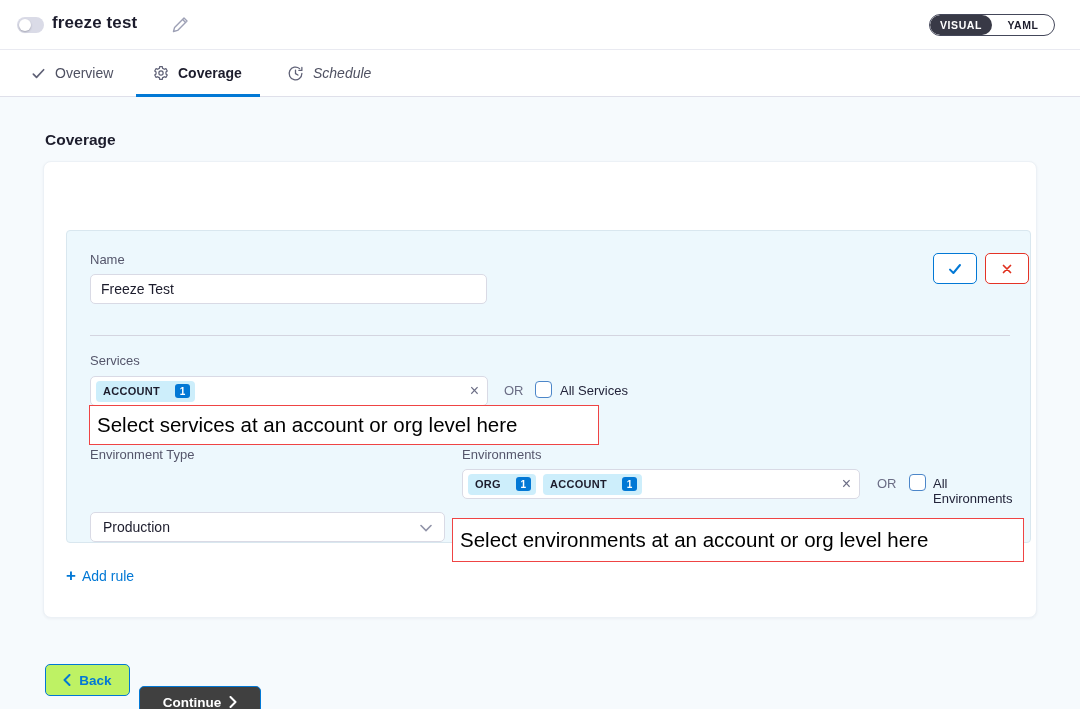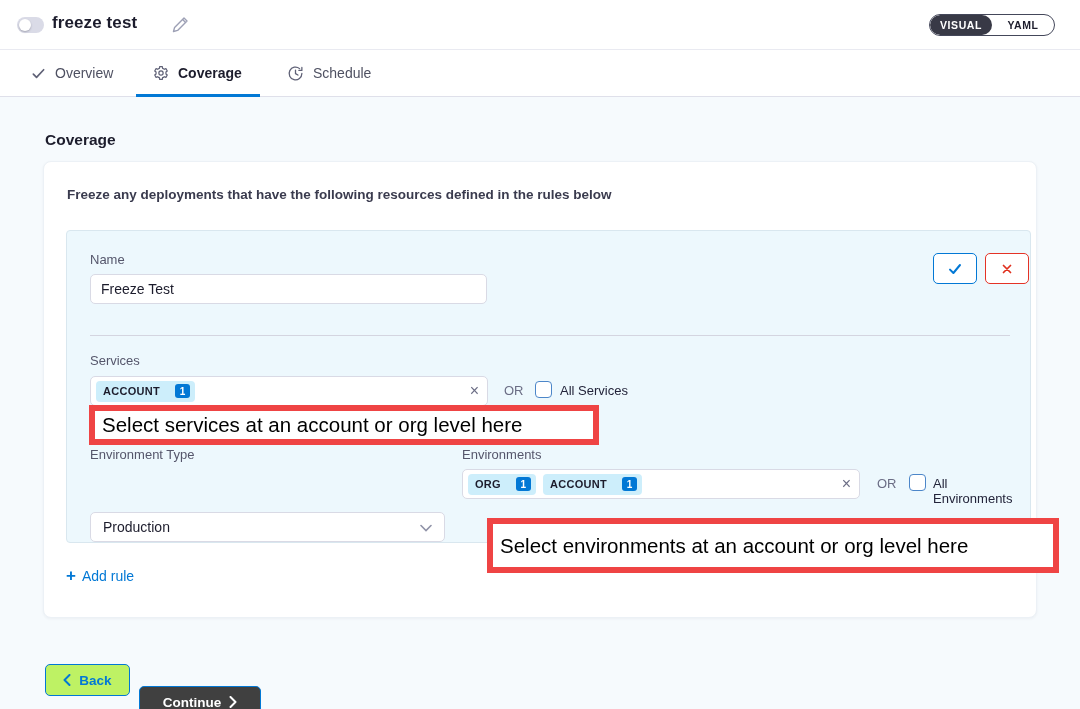--- a/index.html
+++ b/index.html
@@ -106,21 +106,21 @@
     border:1.5px solid #4c86c9; border-radius:4px; cursor:pointer;
   }
   .cb-label { position:absolute; font-size:13px; color:#23243a; cursor:default; }
   .select {
     position:absolute; height:30px; background:#fff; border:1px solid #d9dae5;
     border-radius:5px; display:flex; align-items:center; padding:0 12px;
     font-size:14px; color:#1c1c2c; cursor:pointer;margin-top:43px;
   }
   .select .chev { margin-left:auto; }
   .annotation {
-    position:absolute; background:#fff; border:6px solid #ef4444;
+    position:absolute; background:#fff; border:1px solid #ef4444;
     display:flex; align-items:center; padding-left:7px;
     font-size:20.5px; color:#000; white-space:nowrap;
   }
   .addrule {
     position:absolute; left:22px; top:405px; display:flex; align-items:center;
     gap:6px; color:#0278d5; font-size:14px; cursor:pointer;
   }
   .addrule .plus { font-size:17px; font-weight:bold; line-height:1; }
   
   .btn {
@@ -160,35 +160,34 @@
         </svg>
       <span>Overview</span>
     </div>
     <div class="tab active" style="left:153px;">
       <svg viewBox="0 0 24 24" width="16" height="16" fill="none" stroke="#5f6176" stroke-width="1.8" stroke-linejoin="round">
           <circle cx="12" cy="12" r="3.2"></circle>
           <path d="M19.4 13.5c.05-.5.05-2.5 0-3l2-1.6-2-3.4-2.4.96a7.6 7.6 0 0 0-2.6-1.5L14 2.5h-4l-.4 2.46a7.6 7.6 0 0 0-2.6 1.5L4.6 5.5l-2 3.4 2 1.6c-.05.5-.05 2.5 0 3l-2 1.6 2 3.4 2.4-.96a7.6 7.6 0 0 0 2.6 1.5l.4 2.46h4l.4-2.46a7.6 7.6 0 0 0 2.6-1.5l2.4.96 2-3.4-2-1.6z"></path>
         </svg>
       <span>Coverage</span>
     </div>
-    <div class="tab" style="left:287px;">
+    <div class="tab" style="left:287px;font-style:italic;">
       <svg viewBox="0 0 24 24" width="17" height="17" fill="none" stroke="#5f6176" stroke-width="1.8" stroke-linecap="round" stroke-linejoin="round">
           <path d="M21 12a9 9 0 1 1-3.2-6.9"></path>
           <path d="M21 3.5v4.2h-4.2"></path>
           <path d="M12 7.2v5l3.4 2"></path>
         </svg>
       <span>Schedule</span>
     </div>
     <div class="tab-underline"></div>
   </div>
 
   <div class="page-heading">Coverage</div>
 
   <div class="card">
-    <div class="card-desc">Freeze any deployments that have the following resources defined in the rules below</div>
 
     <div class="panel">
       <div class="iconbtn ok">
         <svg viewBox="0 0 16 16" width="16" height="16" fill="none" stroke="#0278d5" stroke-width="2" stroke-linecap="round" stroke-linejoin="round">
             <path d="M3 8.6l3.4 3.4 6.6-8"></path>
           </svg>
       </div>
       <div class="iconbtn cancel">
         <svg viewBox="0 0 16 16" width="14" height="14" fill="none" stroke="#e0301e" stroke-width="2" stroke-linecap="round">
             <path d="M4 4l8 8M12 4l-8 8"></path>
@@ -233,21 +232,21 @@
           <span class="count">1</span>
         </span>
         <span class="clear-x">×</span>
       </div>
       <div class="or" style="left:810px; top:245px;">OR</div>
       <div class="checkbox" style="left:842px; top:243px;"></div>
       <div class="cb-label" style="left:866px; top:245px;">All Environments</div>
     </div>
 
     <div class="annotation" style="left:45px; top:243px; width:510px; height:40px;">Select services at an account or org level here</div>
-    <div class="annotation" style="left:443px; top:356px; width:572px; height:55px;">Select environments at an account or org level here</div>
+    <div class="annotation" style="left:408px; top:356px; width:572px; height:44px;">Select environments at an account or org level here</div>
 
     <div class="addrule">
       <span class="plus">+</span>
       <span>Add rule</span>
     </div>
   </div>
 
   <div class="btn back">
     <svg viewBox="0 0 8 12" width="8" height="12" fill="none" stroke="#0278d5" stroke-width="2" stroke-linecap="round" stroke-linejoin="round">
         <path d="M6.5 1L1.5 6l5 5"></path>

